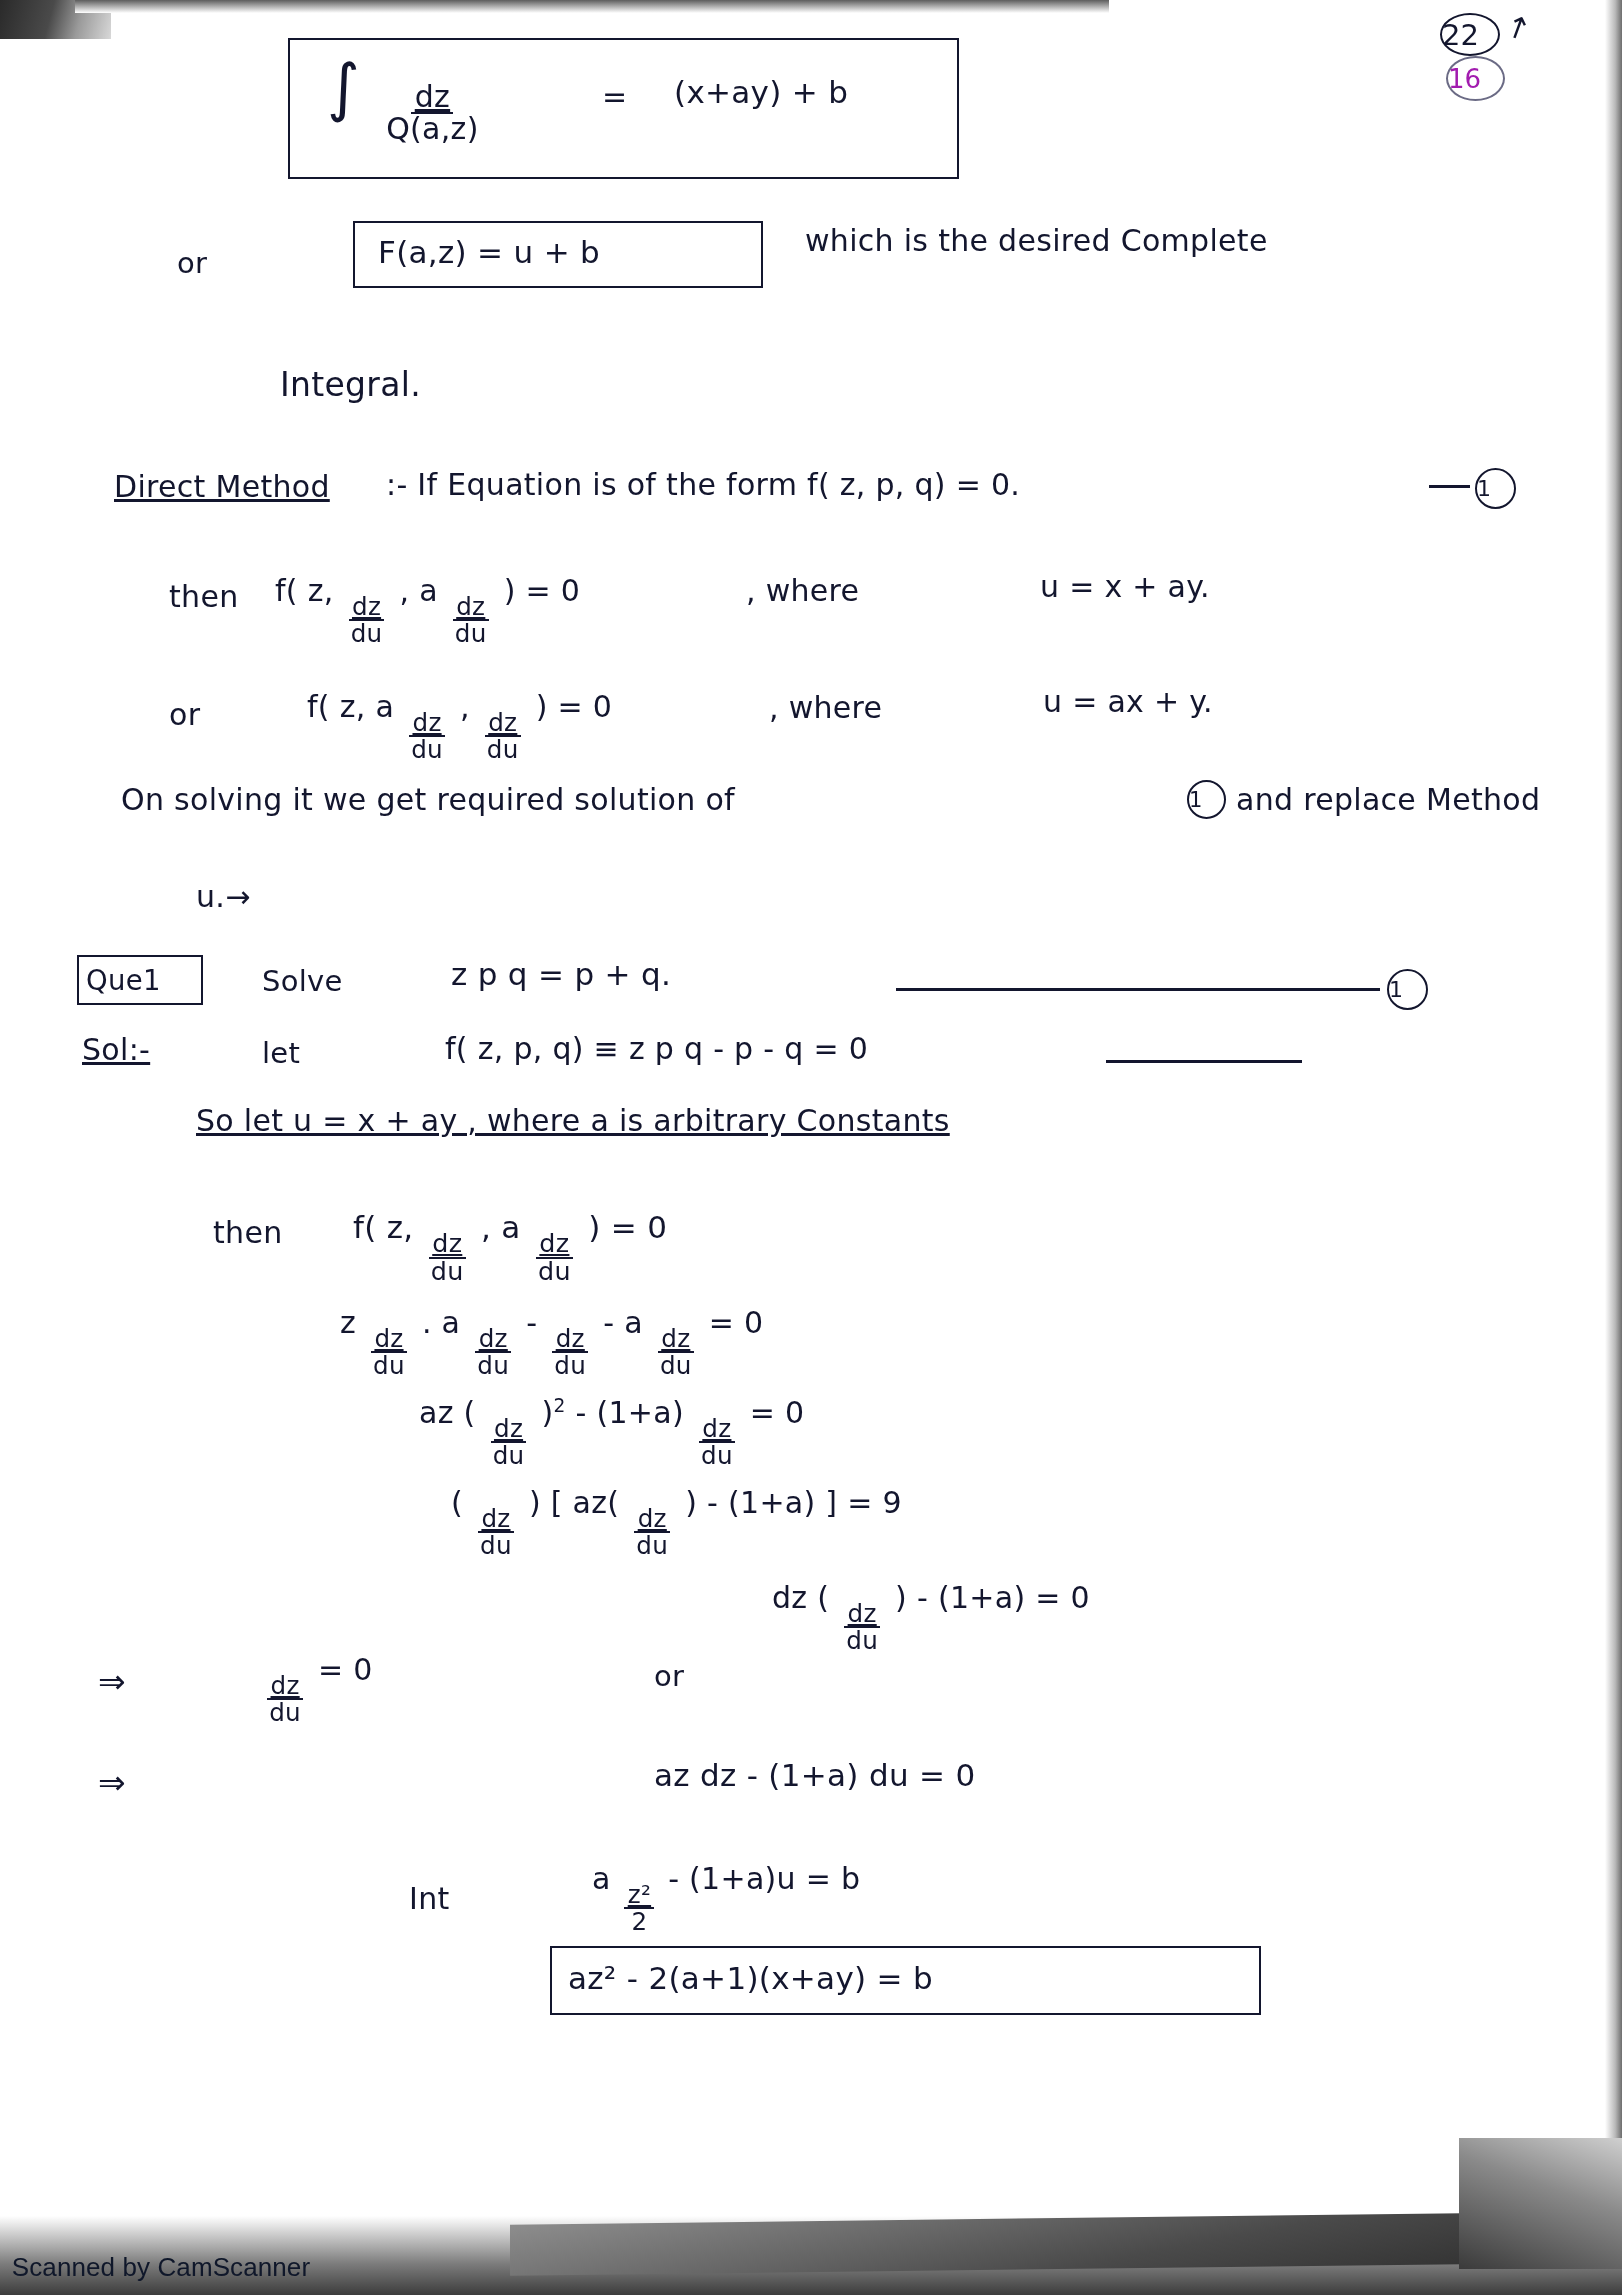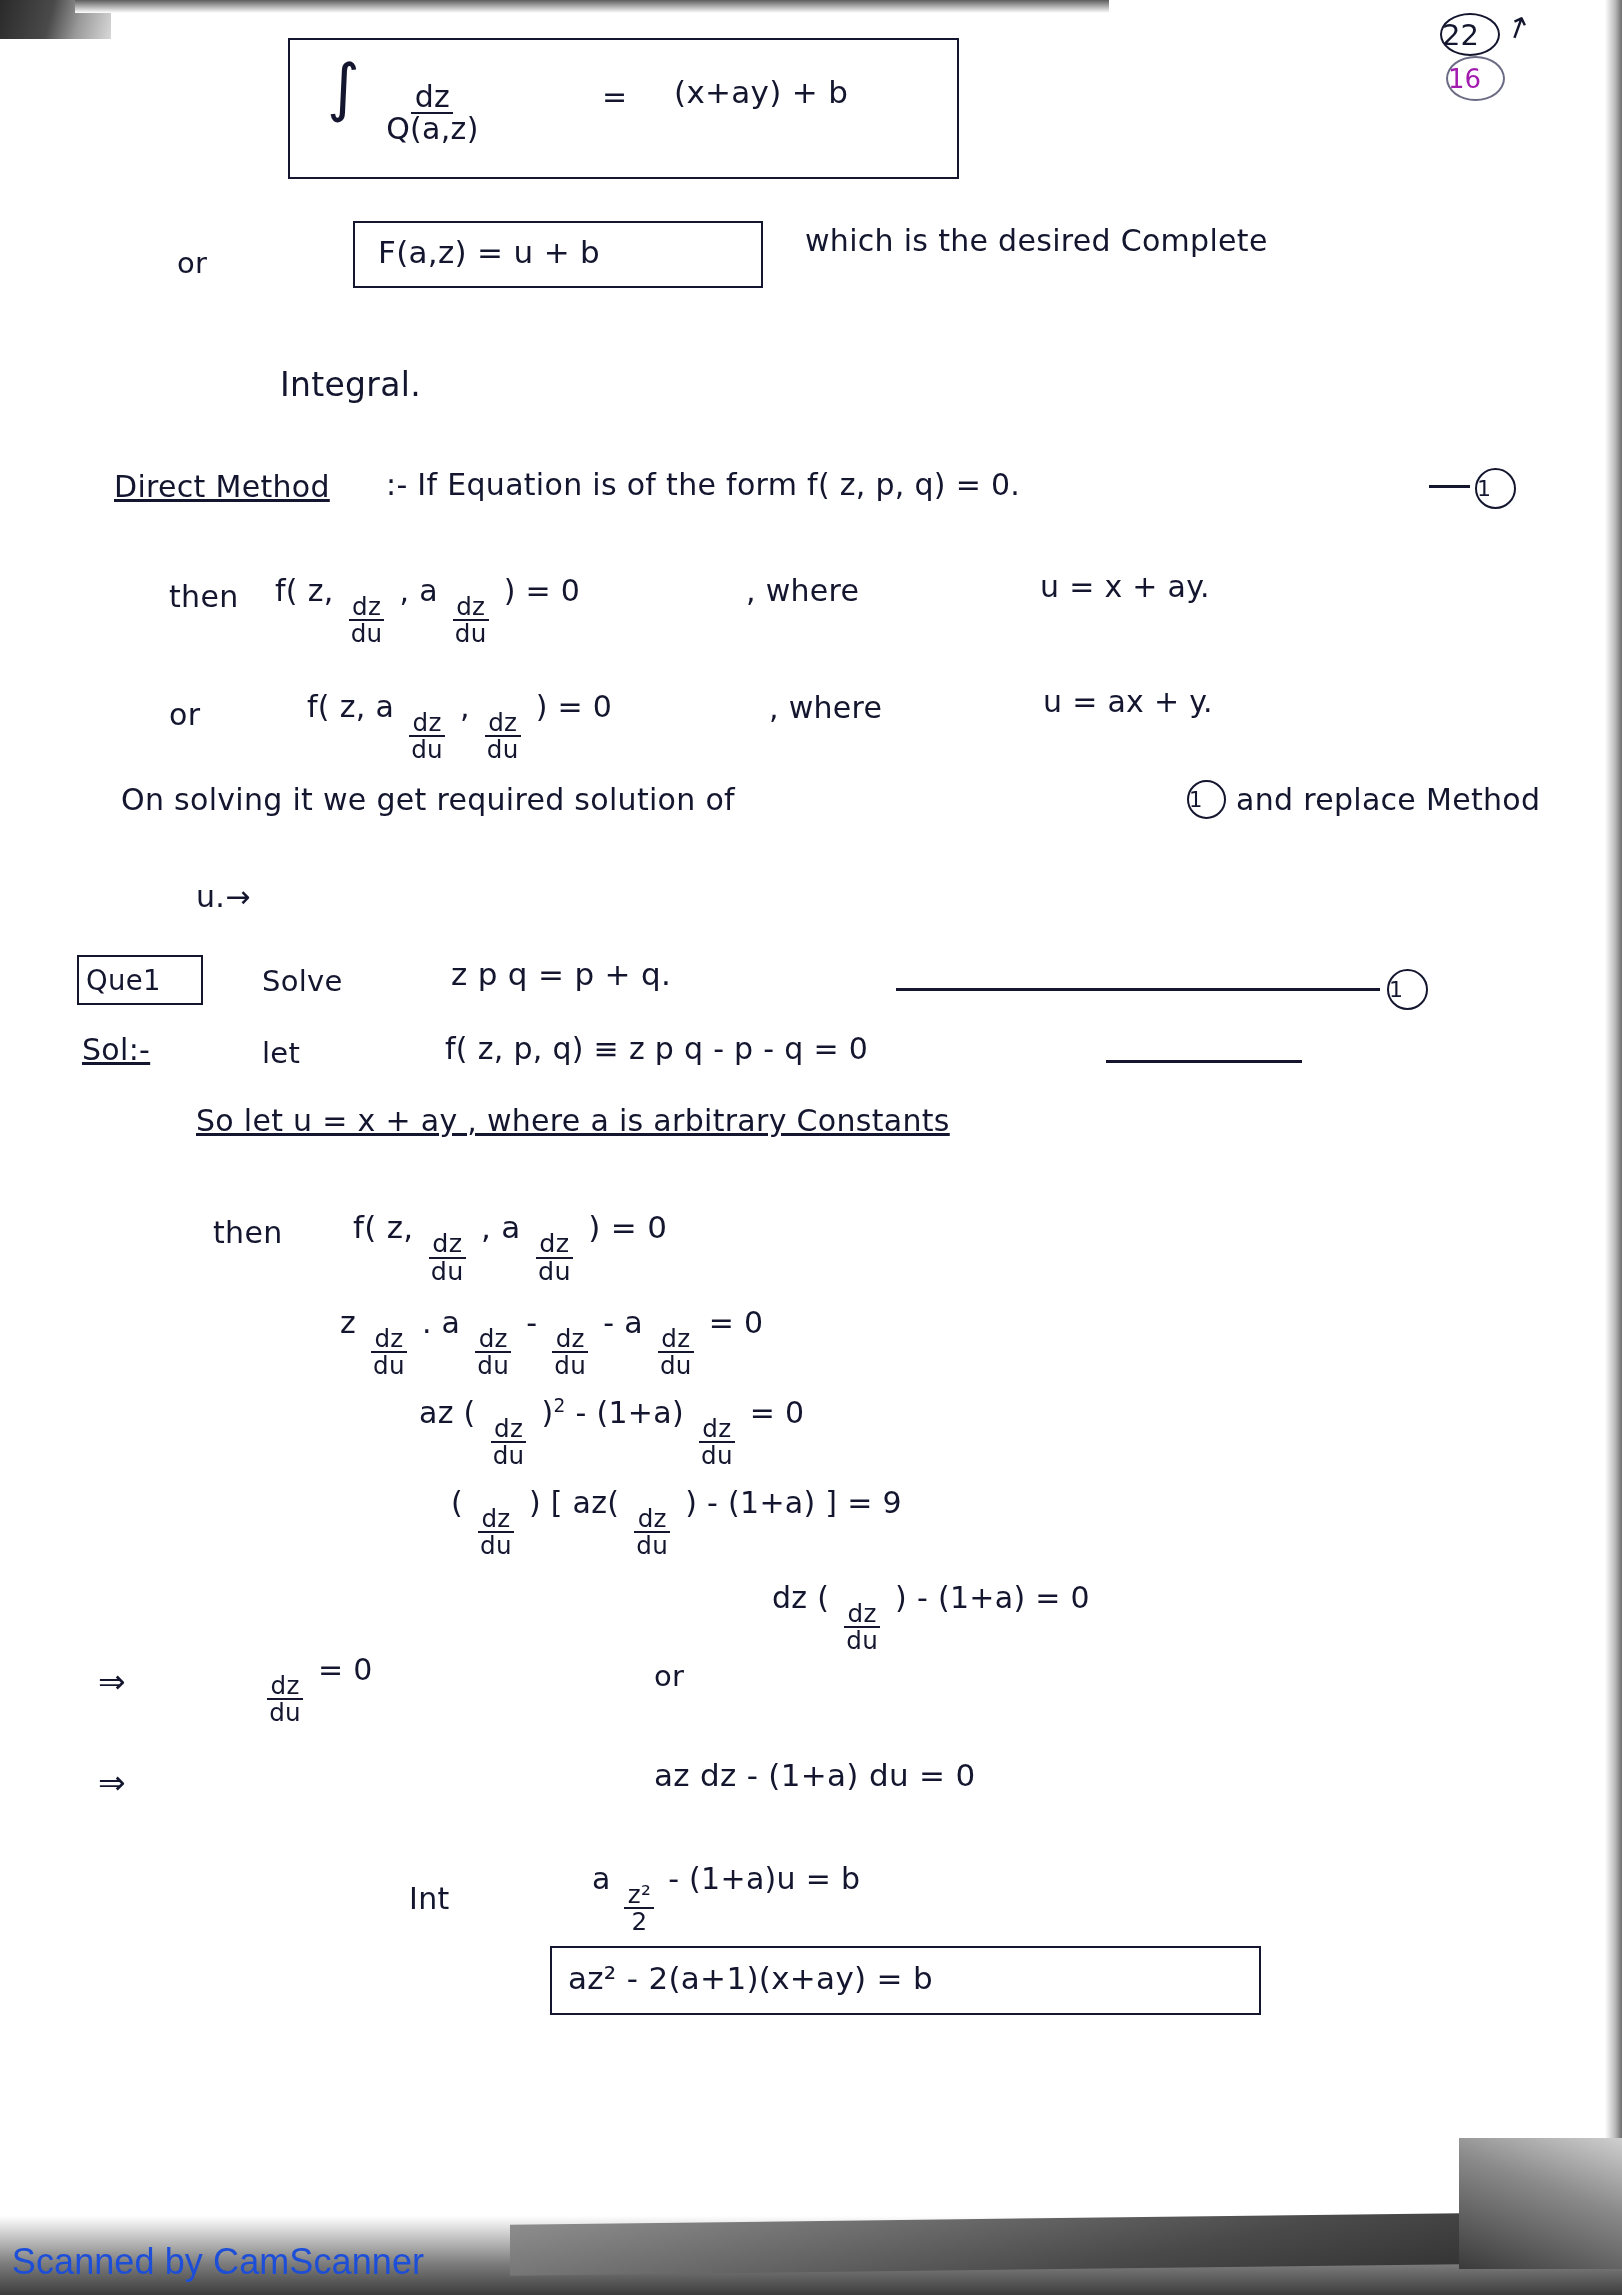--- a/index.html
+++ b/index.html
@@ -53,22 +53,22 @@
     position: absolute;
     left: 1459px; bottom: 26px;
     width: 164px; height: 131px;
     background: linear-gradient(200deg, #cfcfcf 0%, #8a8a8a 40%, #3a3a3a 100%);
   }
   .watermark {
     position: absolute;
     left: 11.8px;
     bottom: 11.8px;
     font-family: "Liberation Sans", sans-serif;
-    font-size: 36px;
-    color: #1d4ed8;
+    font-size: 26px;
+    color: #0f172a;
     letter-spacing: 0.1px;
     z-index: 30;
   }
   
   .hw {
     position: absolute;
     color: #13162e;
     font-family: "DejaVu Sans", sans-serif;
     white-space: nowrap;
     line-height: 1;
@@ -79,21 +79,21 @@
   }
   .u { text-decoration: underline; }
   .frac {
     display: inline-flex;
     flex-direction: column;
     align-items: center;
     vertical-align: -0.55em;
     margin: 0 3.9px;
     line-height: 1.02;
   }
-  .frac .num { border-bottom: 2px solid #13162e; padding: 0 3.3px; }
+  .frac .num { border-bottom: 2px solid #13162e; padding: 0 3.3px; text-decoration: underline; }
   .frac .den { padding: 0 3.3px; }
   .frac.sm { font-size: 0.82em; }
   .box {
     position: absolute;
     border: 2.6px solid #13162e;
   }
   .circle-num {
     position: absolute;
     border: 2.6px solid #13162e;
     border-radius: 50%;

